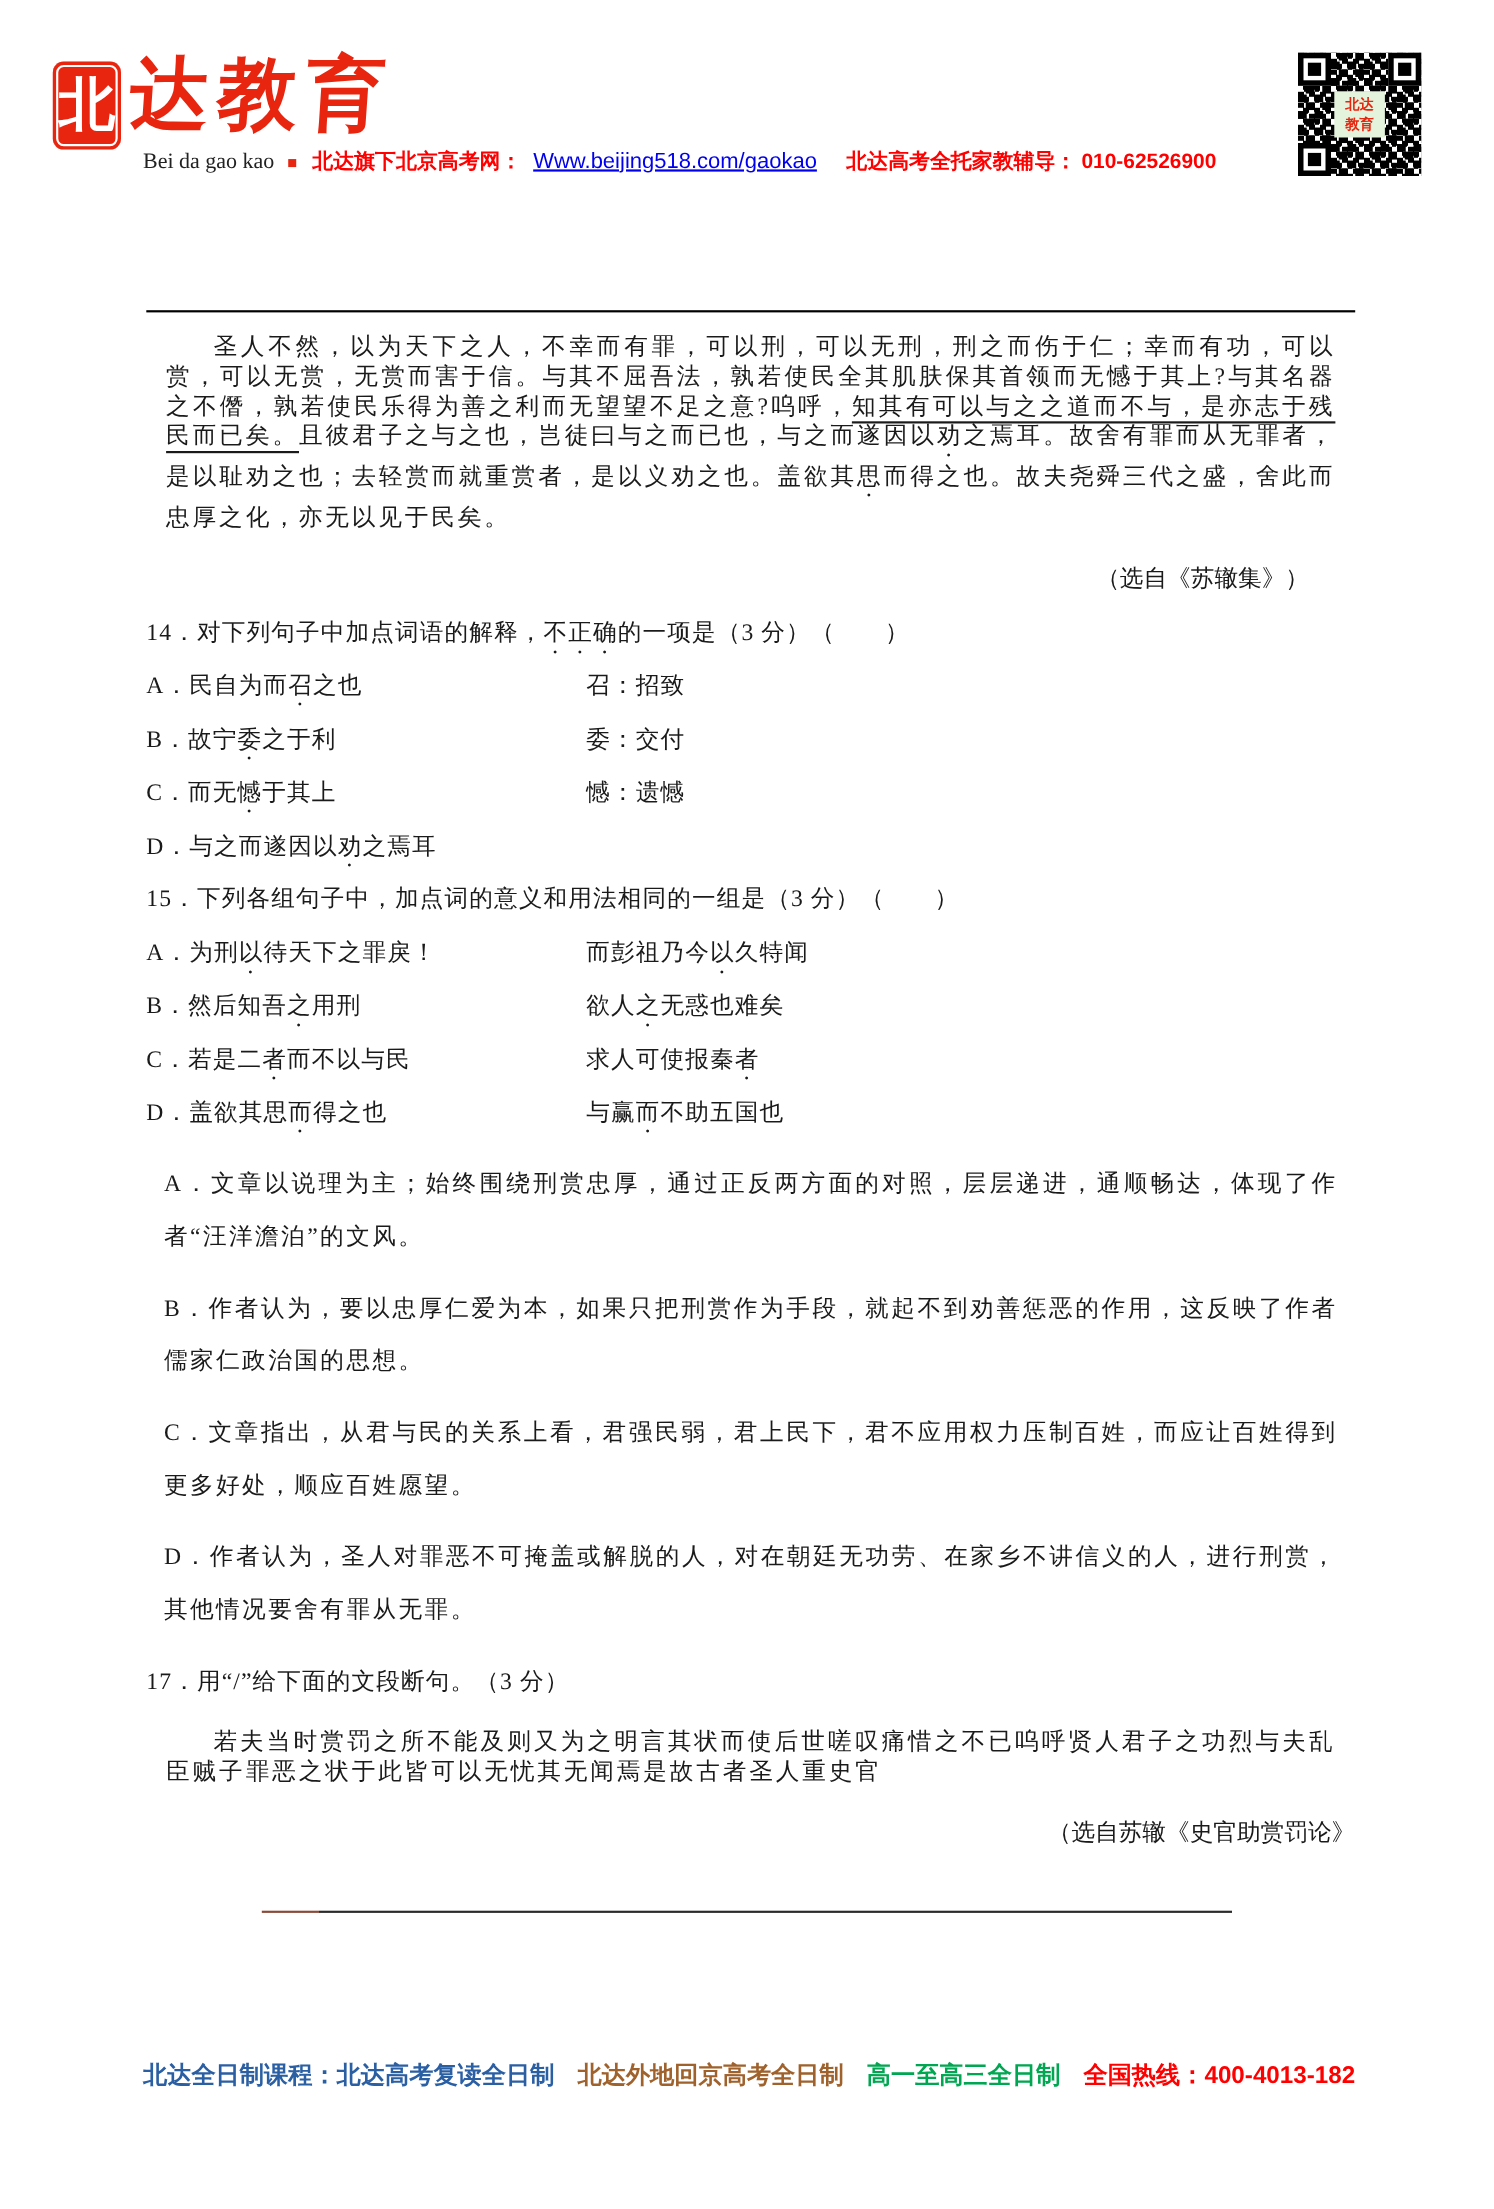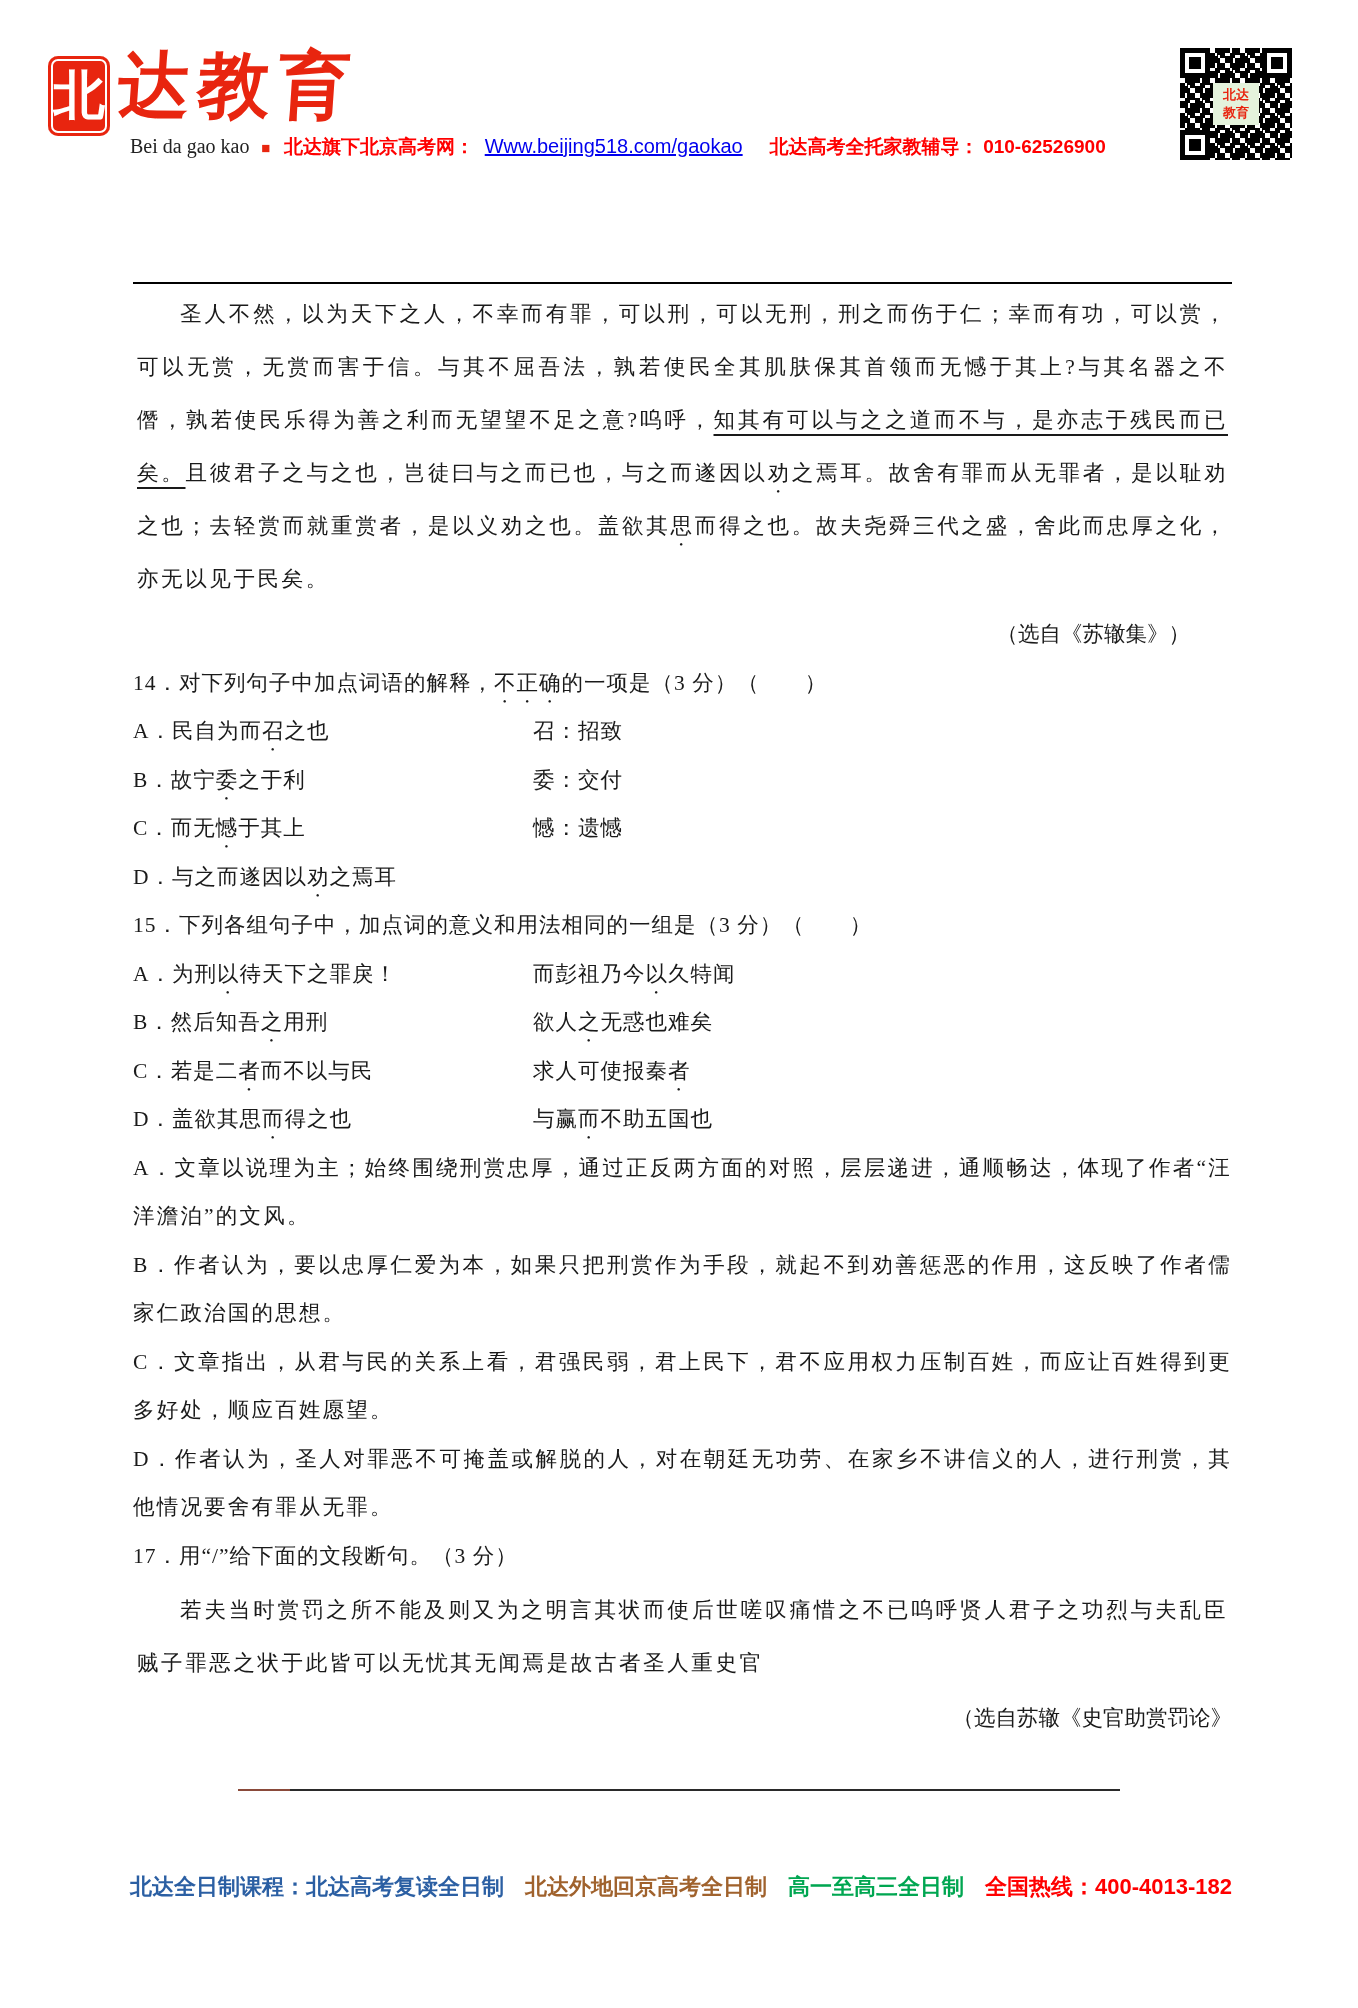--- a/index.html
+++ b/index.html
@@ -39,28 +39,28 @@
   .qr .f1{left:0;top:0;} .qr .f2{right:0;top:0;} .qr .f3{left:0;bottom:0;}
   .qr-label{
     position:absolute;left:33px;top:35px;width:46px;height:42px;background:#e4f3dc;
     display:flex;flex-direction:column;align-items:center;justify-content:center;
     font-size:13px;font-weight:bold;color:#e8250f;line-height:1.35;
     font-family:"Liberation Serif",serif;
   }
   
   .main{position:absolute;left:133px;top:282px;width:1099px;font-size:21.5px;}
   .toprule{height:2px;background:#000;}
-  .para{line-height:53px;text-align:justify;text-indent:2em;letter-spacing:2.6px;margin:4px;}
+  .para{line-height:27px;text-align:justify;text-indent:2em;letter-spacing:2.6px;margin:18px;}
   .src{line-height:48.5px;text-align:right;margin:0;}
   .src-pad{padding-right:42px;}
   .stem{line-height:48.5px;margin:0;letter-spacing:1px;}
   .optrow{display:flex;line-height:48.5px;margin:0;letter-spacing:1px;}
   .opt-left{width:400px;flex:0 0 400px;}
   .opt-right{flex:1;}
-  .para-opt{line-height:48.5px;text-align:justify;letter-spacing:2.2px;margin:0;}
+  .para-opt{line-height:48.5px;text-align:justify;letter-spacing:2.2px;margin:16px;}
   .dt{
     text-emphasis:filled dot;text-emphasis-position:under right;
     -webkit-text-emphasis:filled dot;-webkit-text-emphasis-position:under;
     font-style:normal;
   }
   .ul{text-decoration:underline;text-underline-offset:7px;}
   .bottomrule{
     margin-top:46px;margin-left:105px;width:882px;height:2px;
     background:linear-gradient(90deg,#8a4a3a 0 52px,#2a2a2a 52px);
   }

